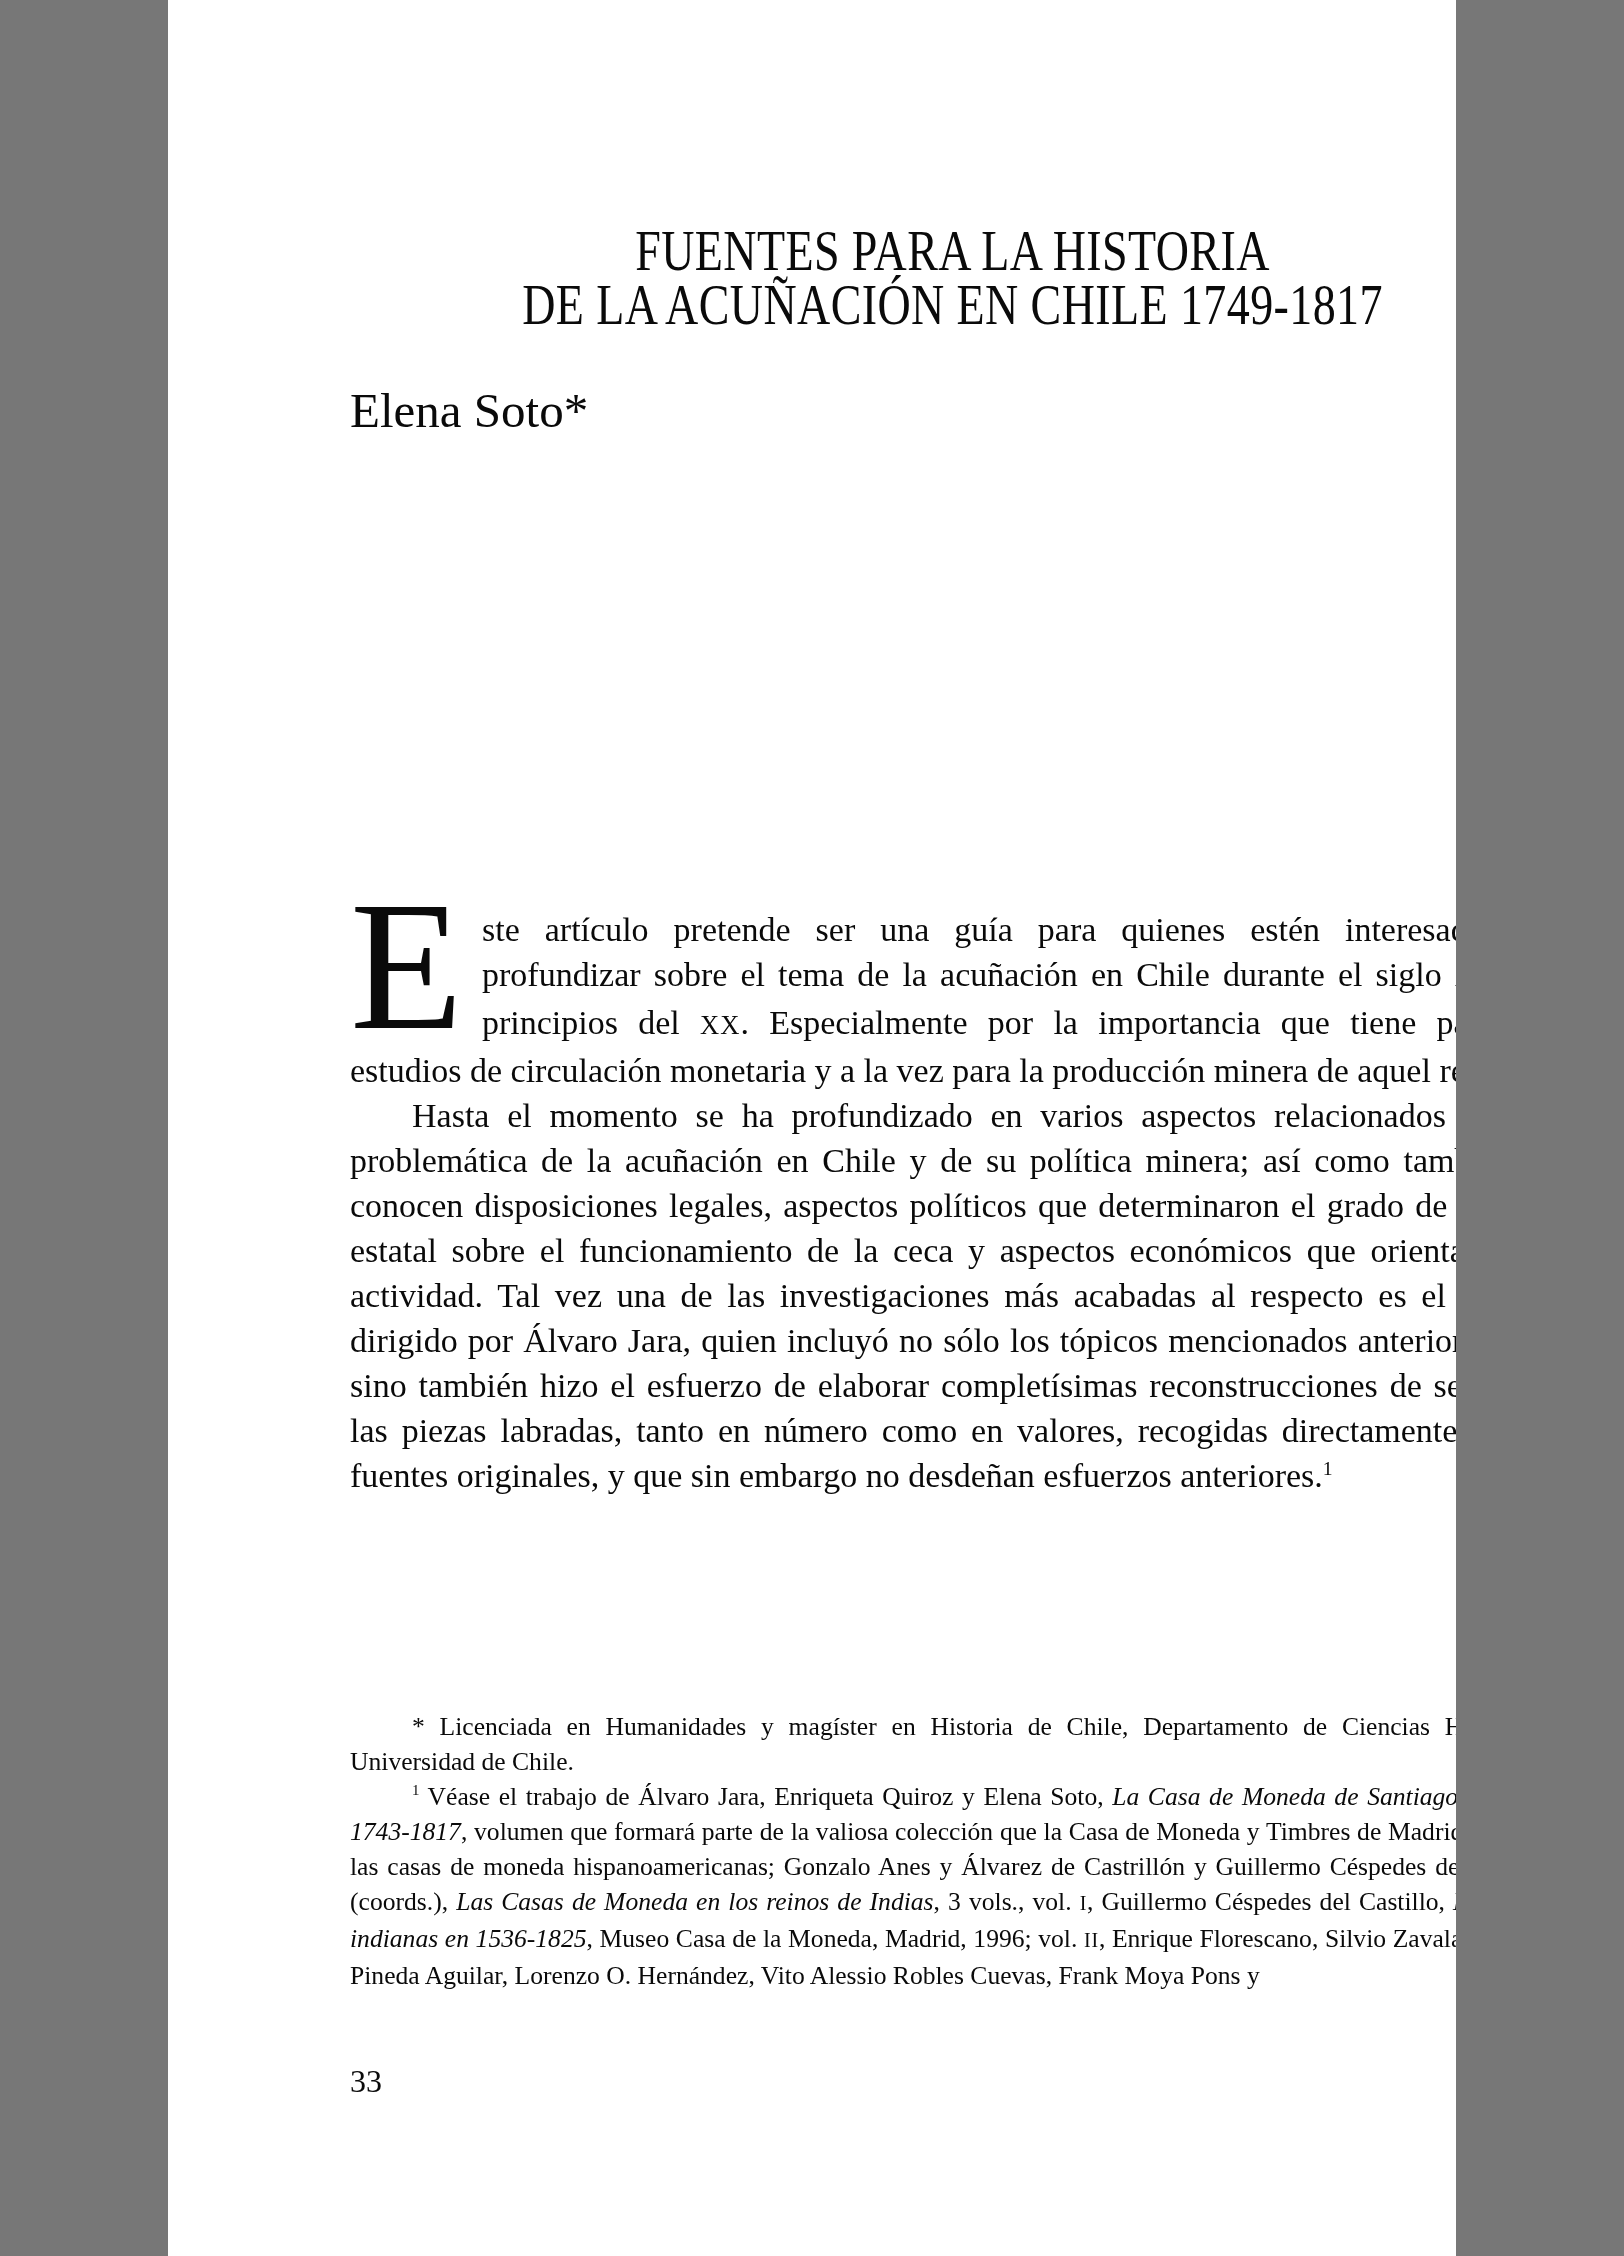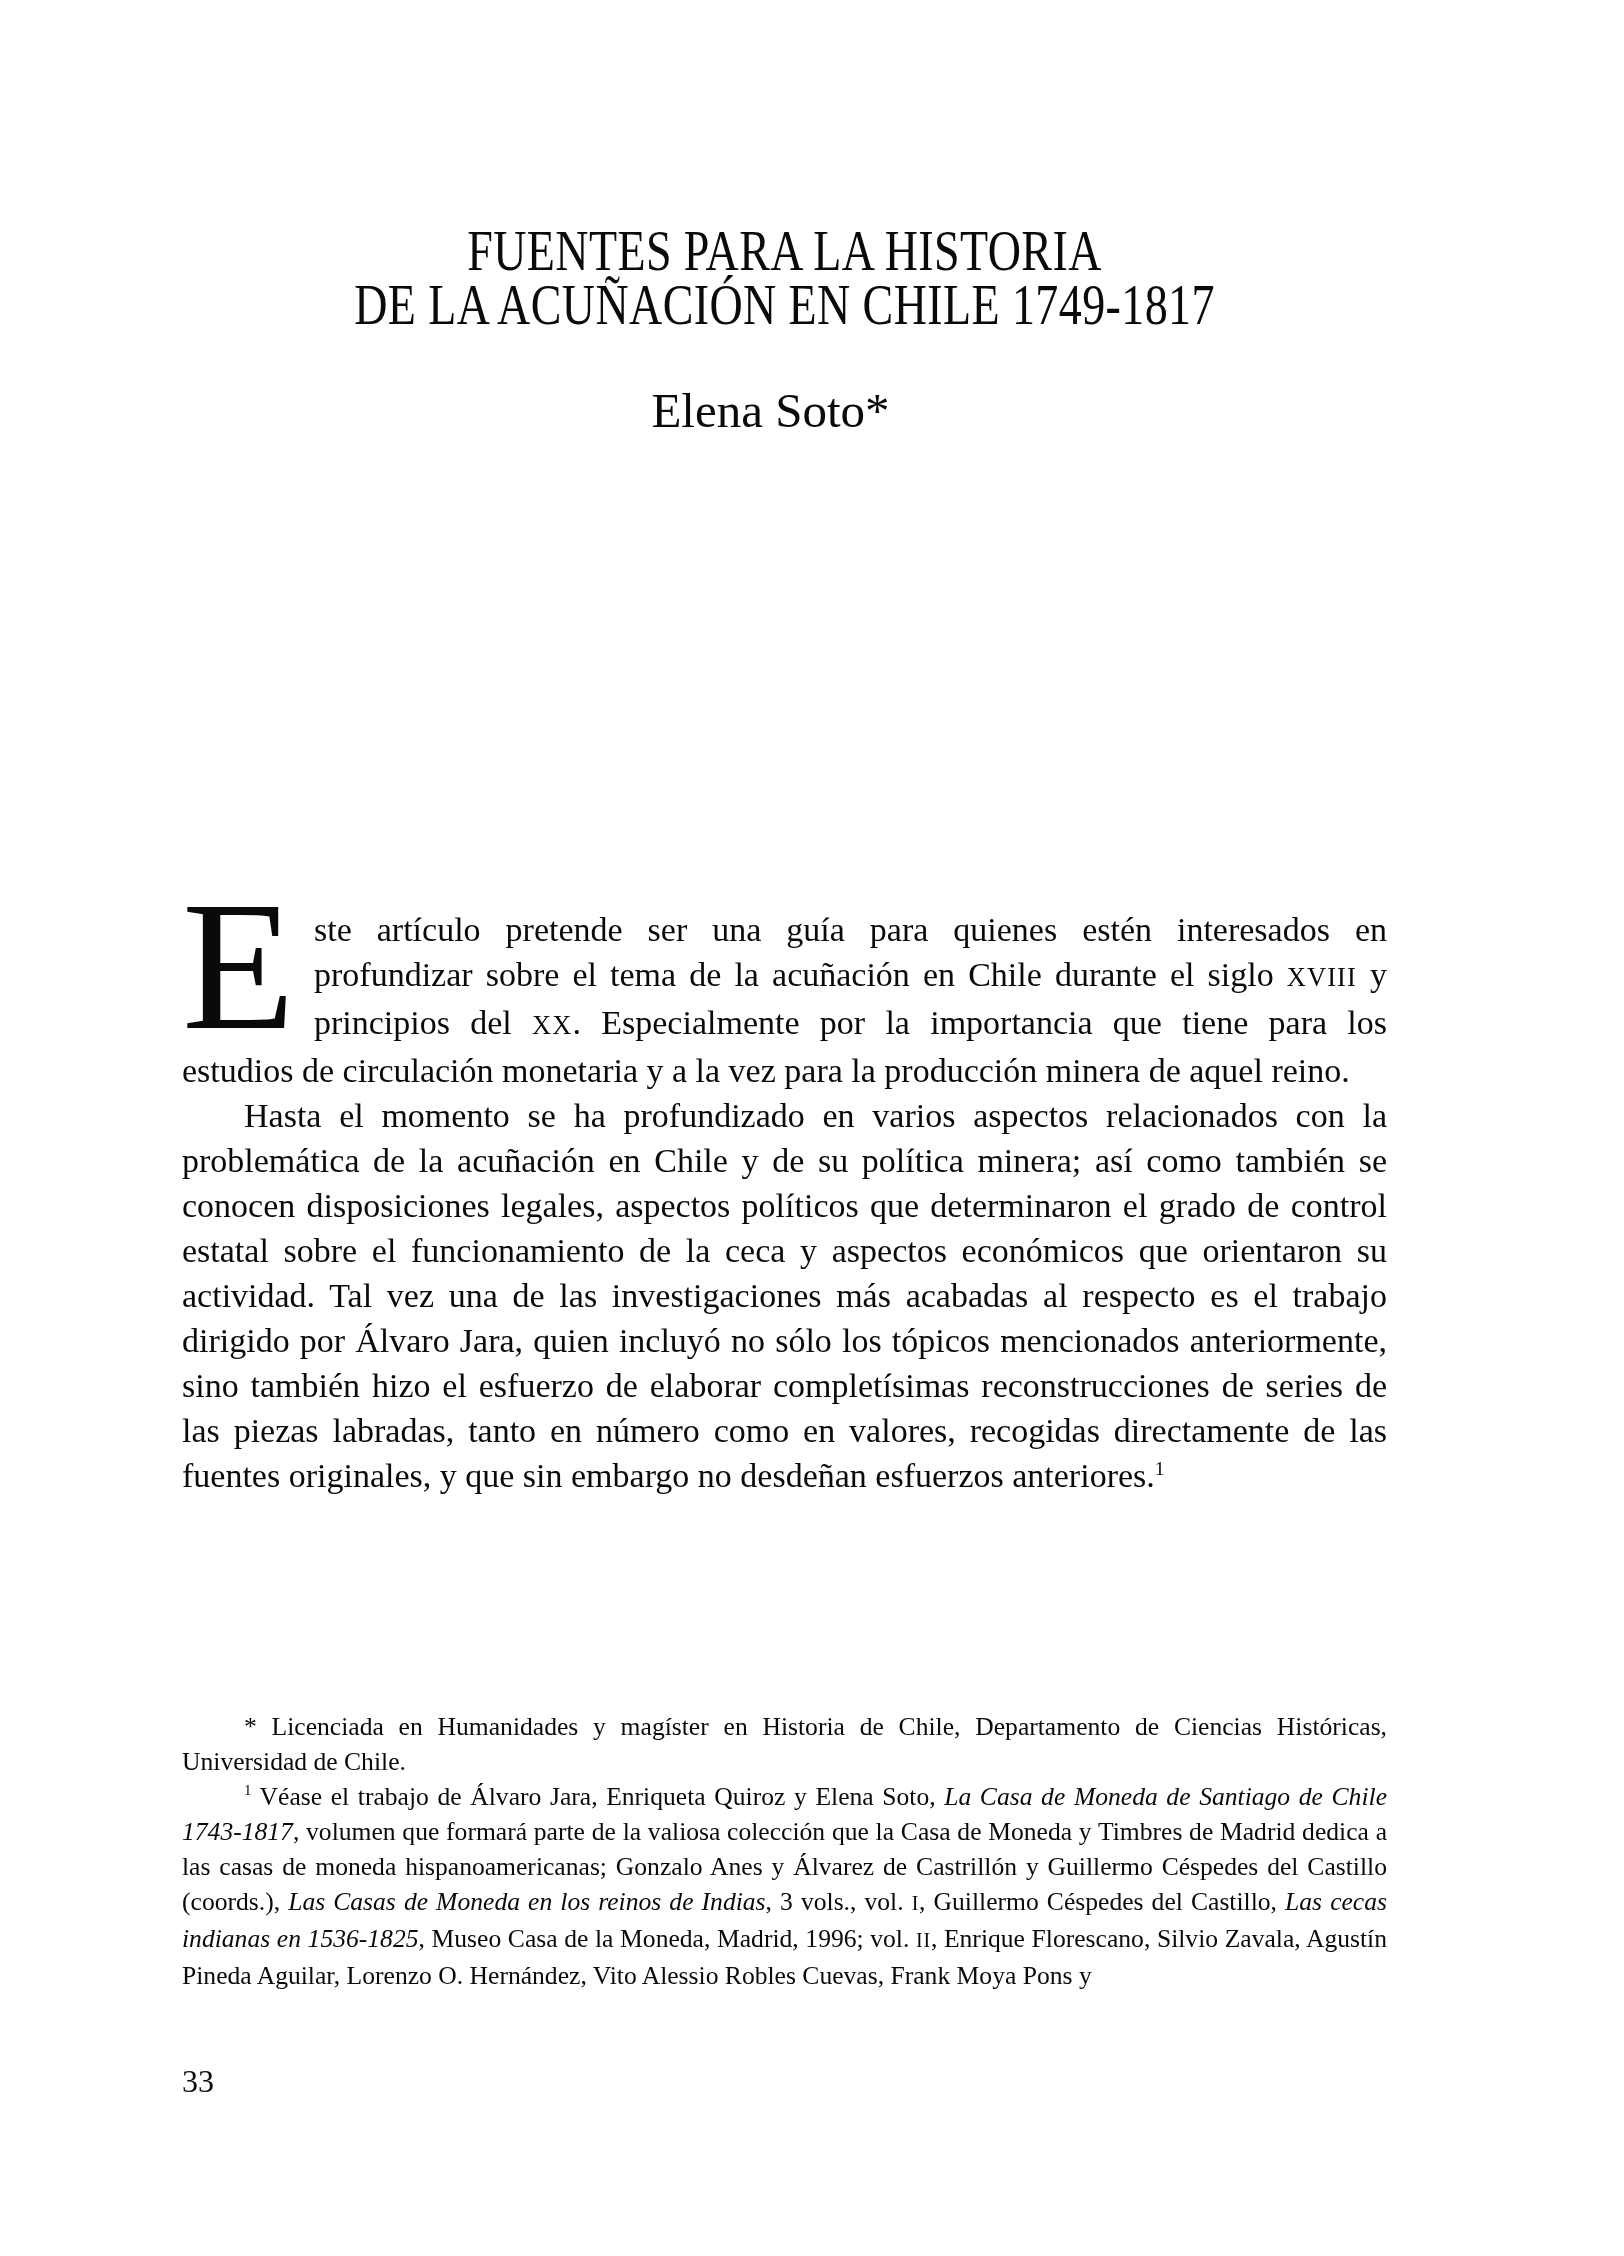--- a/index.html
+++ b/index.html
@@ -2,21 +2,21 @@
 <html style="font-size:14px"><head>
 <meta charset="utf-8">
 <style>
   html, body {
     margin: 0;
     padding: 0;
     background: #777;
   }
   .page {
     position: relative;
-    width: 1624px;
+    width: 1288px;
     height: 2257px;
     margin: 0 auto;
     background: #ffffff;
     color: #0a0a0a;
     font-family: "Liberation Serif", "DejaVu Serif", serif;
     overflow: hidden;
   }
 
   
   .title-block {
@@ -30,23 +30,23 @@
     letter-spacing: 0.4px;
     transform: scale(1, 1.22);
     transform-origin: center top;
     white-space: nowrap;
   }
 
   
   .author-line {
     position: absolute;
     top: 386px;
-    left: 168px;
+    left: 182px;
     width: 1205px;
-    text-align: center;
+    text-align: left;
     font-size: 49px;
     line-height: 49px;
   }
 
   
   .body-text {
     position: absolute;
     top: 907px;
     left: 182px;
     width: 1205px;

